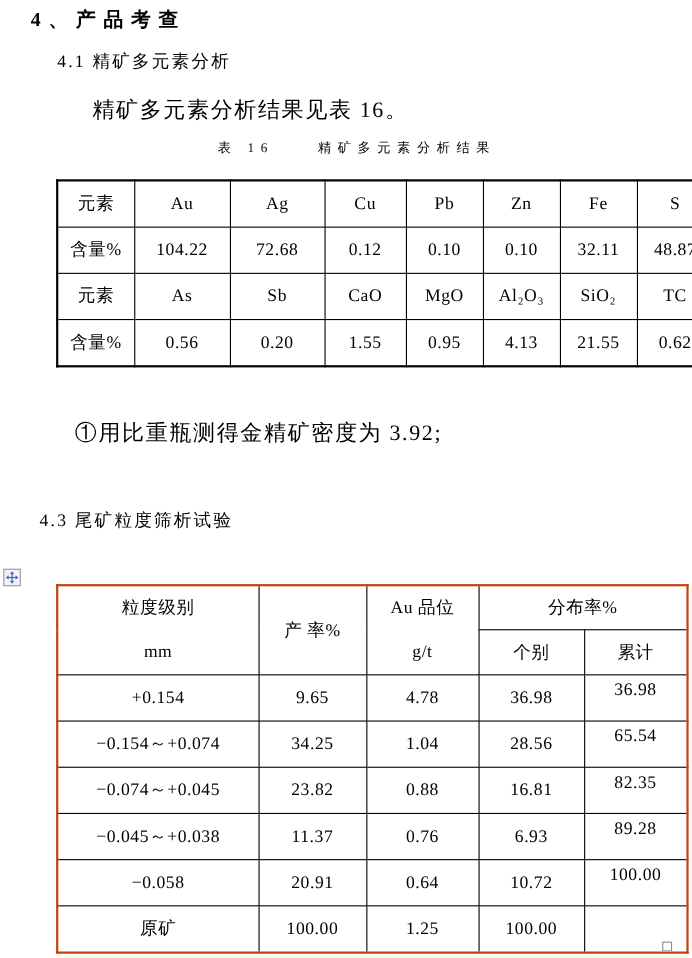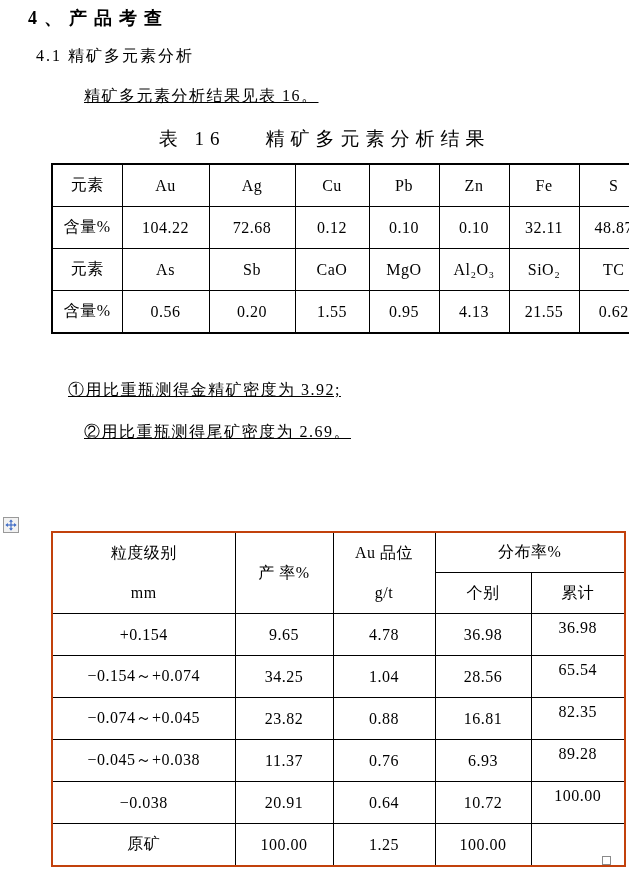--- a/index.html
+++ b/index.html
@@ -6,30 +6,30 @@
   .page{
     position:relative;width:629px;height:871px;background:#ffffff;
     font-family:"Liberation Serif","DejaVu Serif",serif;color:#000;
     overflow:hidden;
   }
   .abs{position:absolute;}
   .doc-heading{
     left:28px;top:6px;font-size:18px;font-weight:bold;letter-spacing:7px;
   }
   .sec-title{font-size:16px;letter-spacing:2px;}
-  .sec-title.s41{left:36px;top:46px;}
+  .sec-title.s41{left:52px;top:46px;}
   .sec-title.s42{left:36px;top:338px;}
   .sec-title.s43{left:36px;top:463px;}
-  .body-para{font-size:16px;letter-spacing:1.5px;text-decoration:underline;}
+  .body-para{font-size:20px;letter-spacing:1.5px;}
   .body-para.p41{left:84px;top:86px;}
   .body-para.i1{left:68px;top:380px;}
   .body-para.i2{left:84px;top:422px;}
   .caption{
     left:0;width:629px;padding-left:20px;box-sizing:border-box;
-    text-align:center;font-size:19px;letter-spacing:6px;
+    text-align:center;font-size:12px;letter-spacing:6px;
   }
   .caption.c16{top:126px;}
   .caption.c17{top:501px;}
   .cap-gap16{display:inline-block;width:40px;}
   .cap-gap17{display:inline-block;width:22px;}
 
   table{border-collapse:collapse;table-layout:fixed;font-size:16px;
         text-align:center;color:#000;margin-left:33px;}
   td{padding:0;vertical-align:middle;font-weight:normal;}
 
@@ -115,21 +115,21 @@
       <td>1.55</td>
       <td>0.95</td>
       <td>4.13</td>
       <td>21.55</td>
       <td>0.62</td>
     </tr>
   </tbody>
     </table>
 
   <div class="abs body-para i1">①用比重瓶测得金精矿密度为 3.92;</div>
-  <div class="abs body-para i2">②用比重瓶测得尾矿密度为 2.69。</div>
+  <div class="abs sec-title s43">4.3 尾矿粒度筛析试验</div>
 
 
   <div class="abs move-handle">
     <span style="display:flex;">
       <svg width="12" height="12" viewBox="0 0 16 16">
         <g fill="#3a68c4">
           <path d="M8 0.5 L10.6 3.8 H5.4 Z"></path>
           <path d="M8 15.5 L5.4 12.2 H10.6 Z"></path>
           <path d="M0.5 8 L3.8 5.4 V10.6 Z"></path>
           <path d="M15.5 8 L12.2 10.6 V5.4 Z"></path>
@@ -187,21 +187,21 @@
       <td><span class="raise">82.35</span></td>
     </tr>
     <tr class="dr">
       <td>−0.045～+0.038</td>
       <td>11.37</td>
       <td>0.76</td>
       <td>6.93</td>
       <td><span class="raise">89.28</span></td>
     </tr>
     <tr class="dr">
-      <td>−0.038</td>
+      <td>−0.058</td>
       <td>20.91</td>
       <td>0.64</td>
       <td>10.72</td>
       <td><span class="raise">100.00</span></td>
     </tr>
     <tr class="dr">
       <td>原矿</td>
       <td>100.00</td>
       <td>1.25</td>
       <td>100.00</td>

